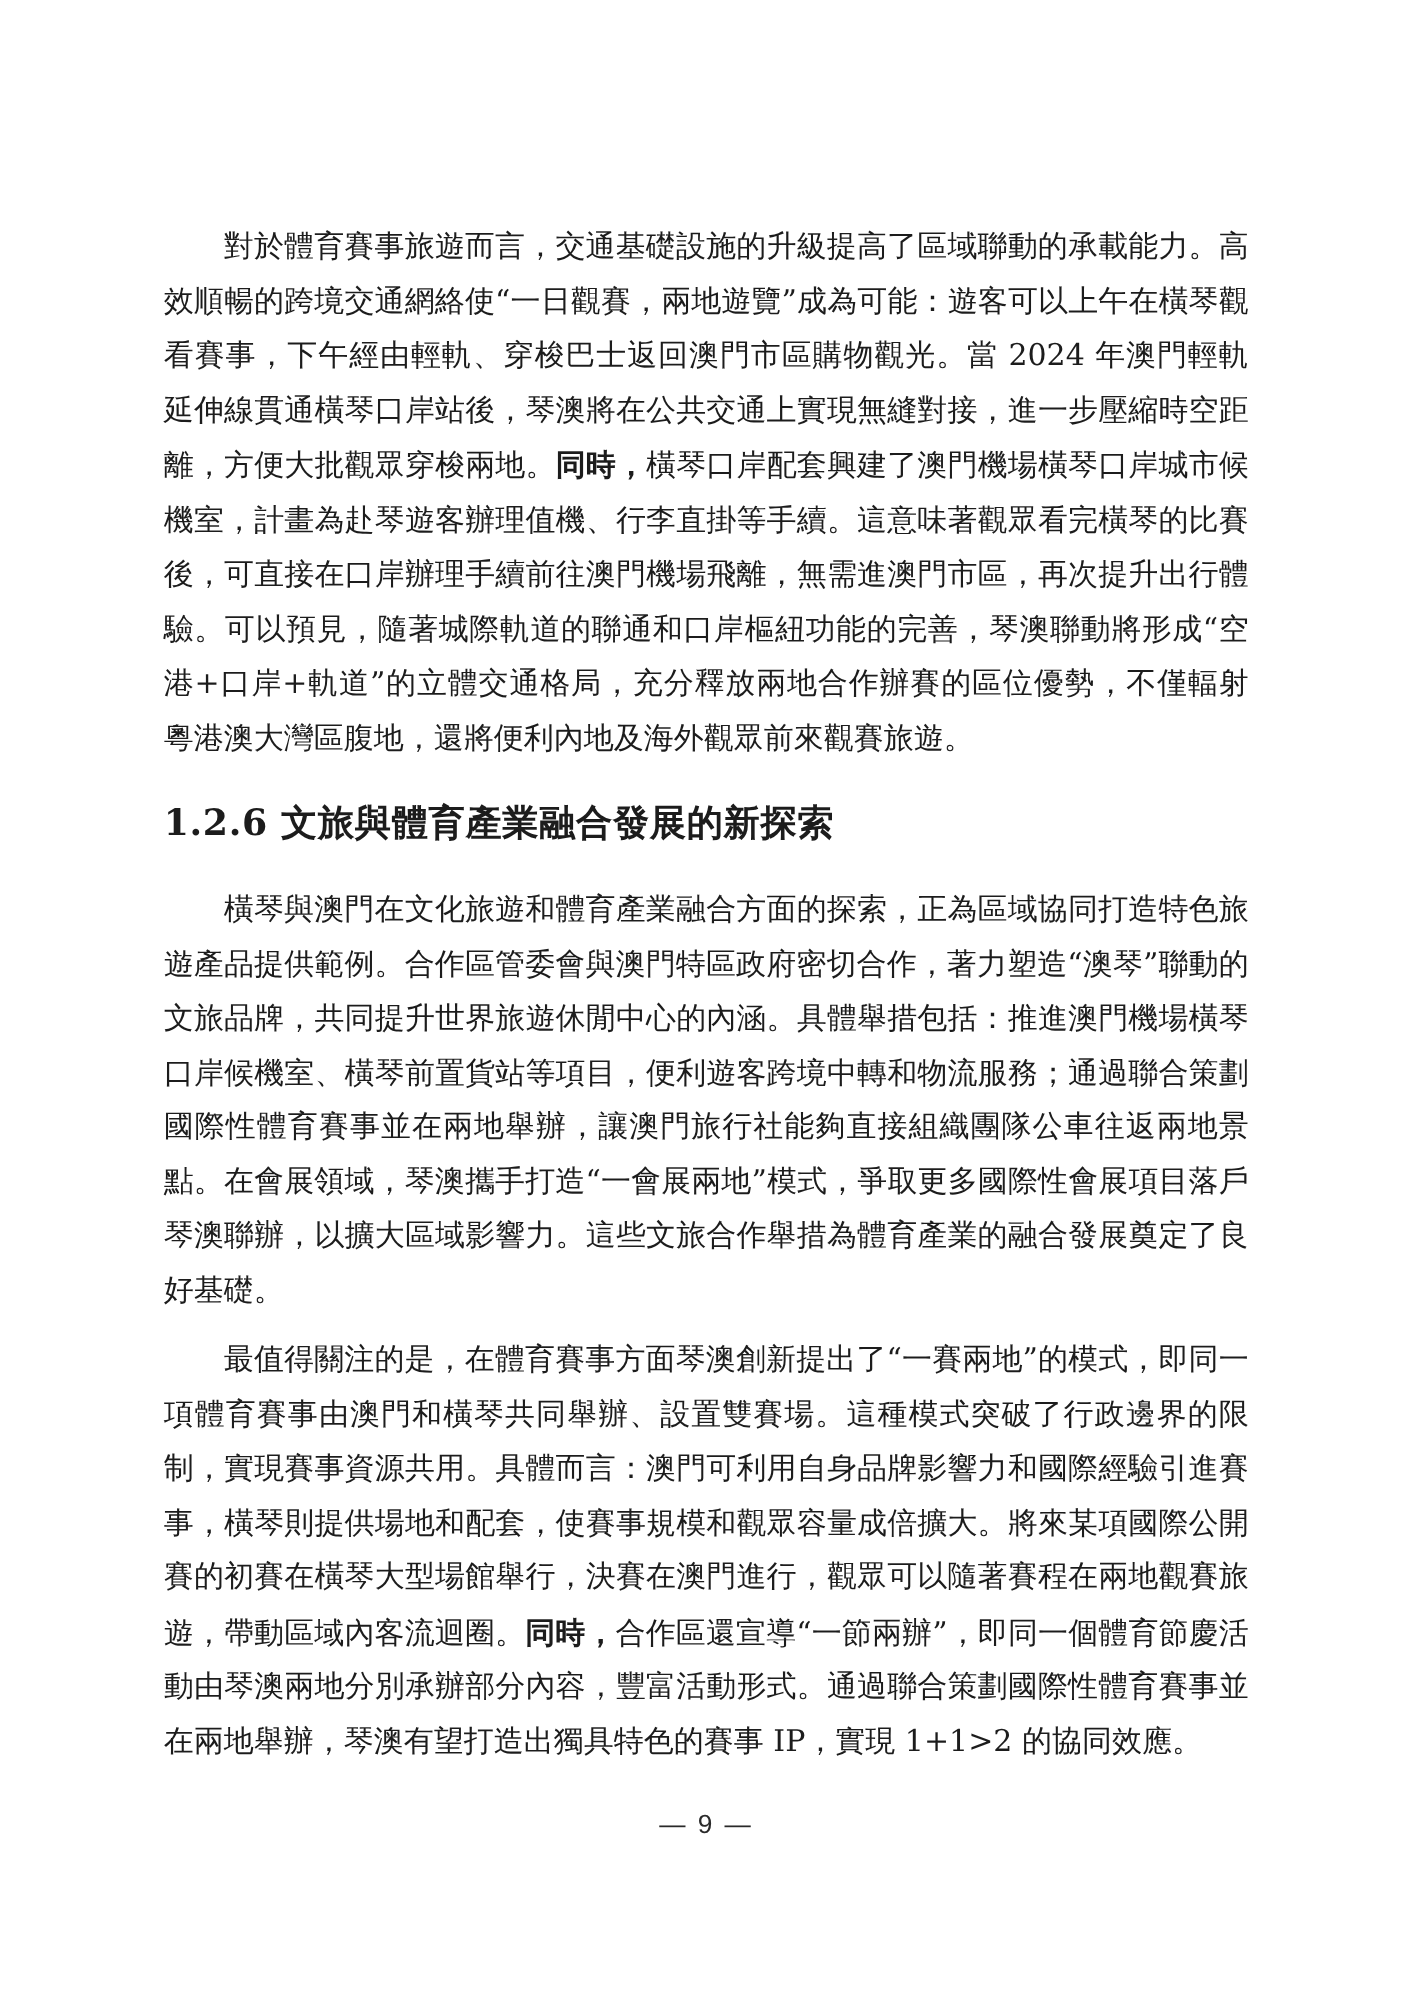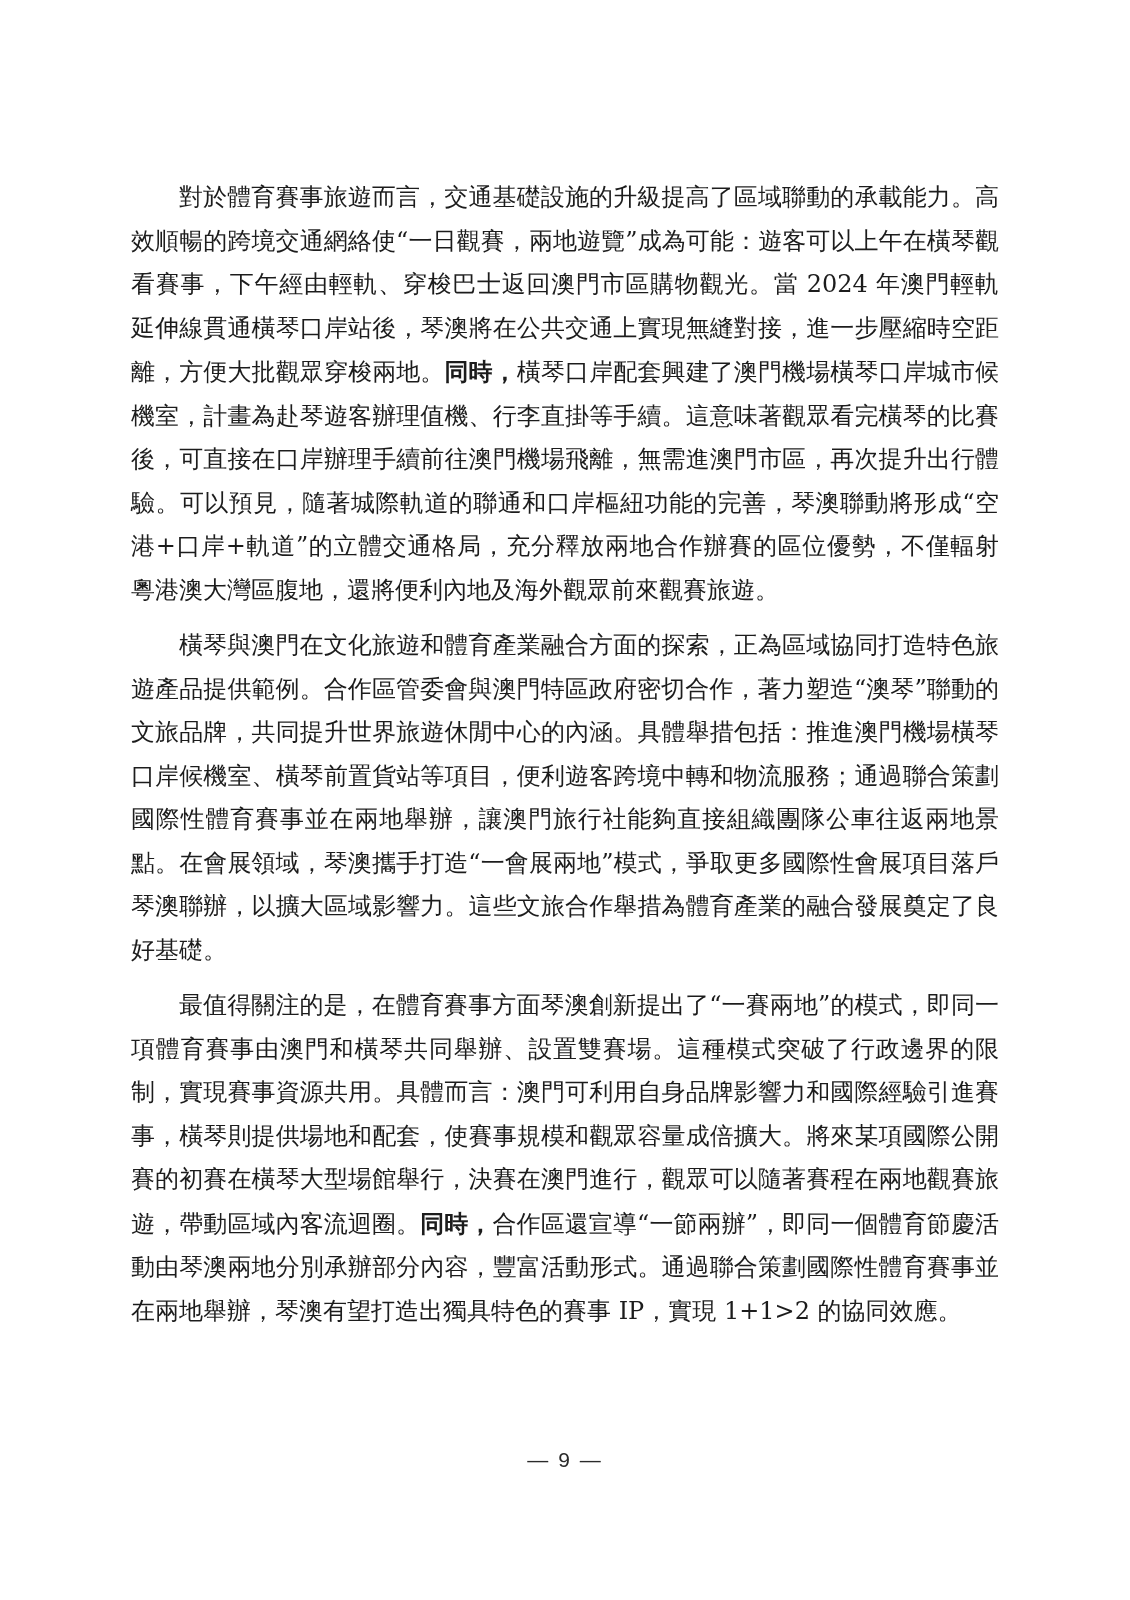--- a/index.html
+++ b/index.html
@@ -57,20 +57,21 @@
 </head>
 <body>
 
 <div class="page">
   <div class="content">
 
     <p class="para">
       <span>對於體育賽事旅遊而言，交通基礎設施的升級提高了區域聯動的承載能力。高效順暢的跨境交通網絡使“一日觀賽，兩地遊覽”成為可能：遊客可以上午在橫琴觀看賽事，下午經由輕軌、穿梭巴士返回澳門市區購物觀光。當 2024 年澳門輕軌延伸線貫通橫琴口岸站後，琴澳將在公共交通上實現無縫對接，進一步壓縮時空距離，方便大批觀眾穿梭兩地。</span><strong class="bold-run">同時，</strong><span>橫琴口岸配套興建了澳門機場橫琴口岸城市候機室，計畫為赴琴遊客辦理值機、行李直掛等手續。這意味著觀眾看完橫琴的比賽後，可直接在口岸辦理手續前往澳門機場飛離，無需進澳門市區，再次提升出行體驗。可以預見，隨著城際軌道的聯通和口岸樞紐功能的完善，琴澳聯動將形成“空港+口岸+軌道”的立體交通格局，充分釋放兩地合作辦賽的區位優勢，不僅輻射粵港澳大灣區腹地，還將便利內地及海外觀眾前來觀賽旅遊。</span>
     </p>
 
+    <h2 class="section-heading">1.2.6 文旅與體育產業融合發展的新探索</h2>
 
     <p class="para">橫琴與澳門在文化旅遊和體育產業融合方面的探索，正為區域協同打造特色旅遊產品提供範例。合作區管委會與澳門特區政府密切合作，著力塑造“澳琴”聯動的文旅品牌，共同提升世界旅遊休閒中心的內涵。具體舉措包括：推進澳門機場橫琴口岸候機室、橫琴前置貨站等項目，便利遊客跨境中轉和物流服務；通過聯合策劃國際性體育賽事並在兩地舉辦，讓澳門旅行社能夠直接組織團隊公車往返兩地景點。在會展領域，琴澳攜手打造“一會展兩地”模式，爭取更多國際性會展項目落戶琴澳聯辦，以擴大區域影響力。這些文旅合作舉措為體育產業的融合發展奠定了良好基礎。</p>
 
     <p class="para">
       <span>最值得關注的是，在體育賽事方面琴澳創新提出了“一賽兩地”的模式，即同一項體育賽事由澳門和橫琴共同舉辦、設置雙賽場。這種模式突破了行政邊界的限制，實現賽事資源共用。具體而言：澳門可利用自身品牌影響力和國際經驗引進賽事，橫琴則提供場地和配套，使賽事規模和觀眾容量成倍擴大。將來某項國際公開賽的初賽在橫琴大型場館舉行，決賽在澳門進行，觀眾可以隨著賽程在兩地觀賽旅遊，帶動區域內客流迴圈。</span><strong class="bold-run">同時，</strong><span>合作區還宣導“一節兩辦”，即同一個體育節慶活動由琴澳兩地分別承辦部分內容，豐富活動形式。通過聯合策劃國際性體育賽事並在兩地舉辦，琴澳有望打造出獨具特色的賽事 IP，實現 1+1&gt;2 的協同效應。</span>
     </p>
 
   </div>
 
   <div class="footer-pagenum">— 9 —</div>

